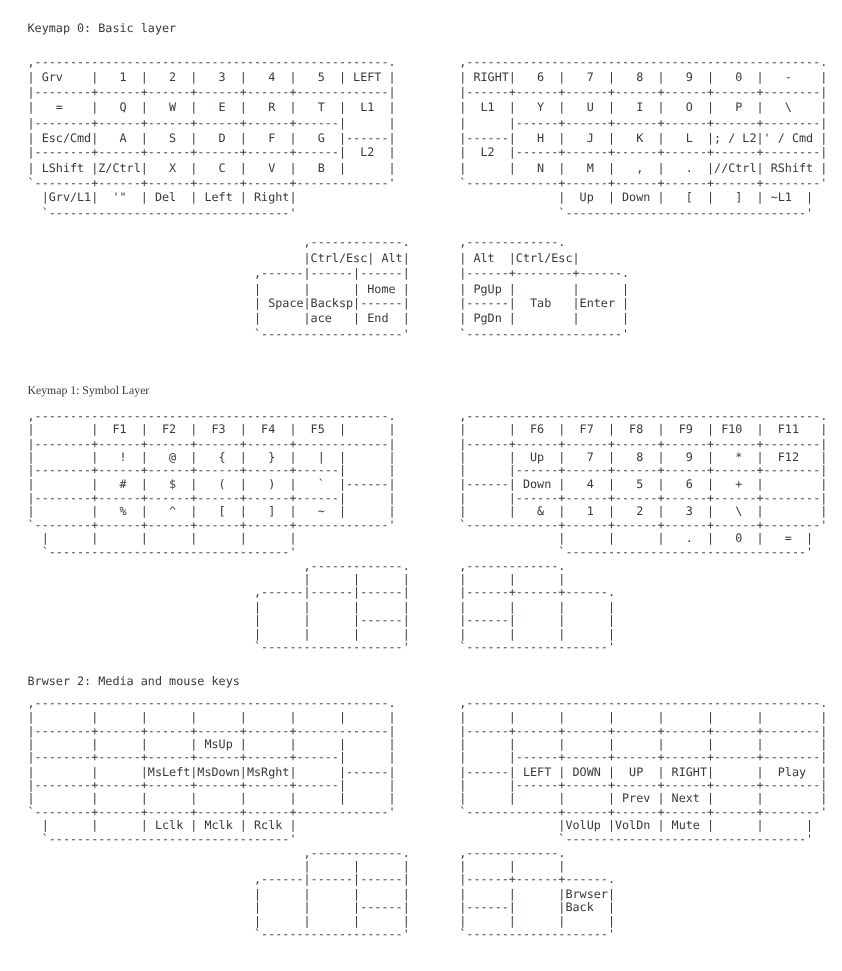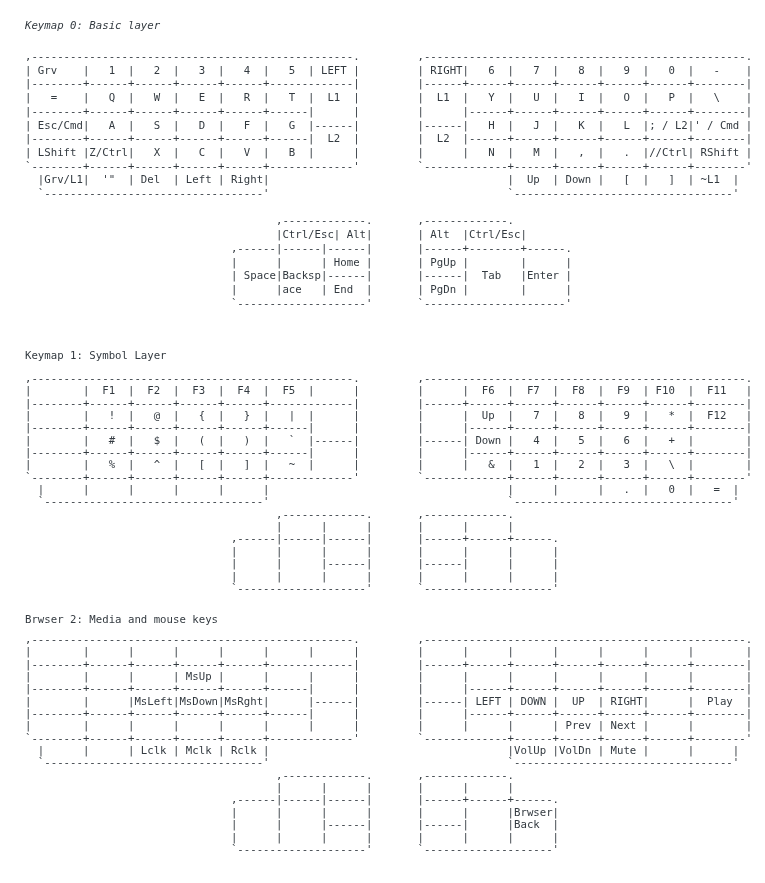--- a/index.html
+++ b/index.html
@@ -12,32 +12,32 @@
     font-family:"DejaVu Sans Mono","Liberation Mono",monospace;
     font-size:10.7px;line-height:13px;color:#333a40;white-space:pre;
   }
   .km-art{
     position:absolute;left:25px;margin:0;
     font-family:"DejaVu Sans Mono","Liberation Mono",monospace;
     font-size:10.7px;color:#333a40;white-space:pre;
   }
   #sec0 .km-title{top:19px;}
   #sec0 .km-art{top:50px;line-height:13.7px;}
-  #sec1 .km-title{top:349px;}
+  #sec1 .km-title{top:349px;font-family:Liberation Serif, serif;}
   #sec1 .km-art{top:373px;line-height:12.35px;}
   #sec2 .km-title{top:613px;}
   #sec2 .km-art{top:634px;line-height:12.35px;}
 </style>
 </head>
 <body>
 
 <div class="canvas" style="background: rgb(255, 255, 255);">
 
   <section id="sec0">
-    <div class="km-title" style="color: rgb(51, 58, 64); font-style: italic;">Keymap 0: Basic layer</div>
+    <div class="km-title" style="color: rgb(51, 58, 64);">Keymap 0: Basic layer</div>
     <pre class="km-art" style="color: rgb(51, 58, 64);">,--------------------------------------------------.         ,--------------------------------------------------.
 | Grv    |   1  |   2  |   3  |   4  |   5  | LEFT |         | RIGHT|   6  |   7  |   8  |   9  |   0  |   -    |
 |--------+------+------+------+------+-------------|         |------+------+------+------+------+------+--------|
 |   =    |   Q  |   W  |   E  |   R  |   T  |  L1  |         |  L1  |   Y  |   U  |   I  |   O  |   P  |   \    |
 |--------+------+------+------+------+------|      |         |      |------+------+------+------+------+--------|
 | Esc/Cmd|   A  |   S  |   D  |   F  |   G  |------|         |------|   H  |   J  |   K  |   L  |; / L2|' / Cmd |
 |--------+------+------+------+------+------|  L2  |         |  L2  |------+------+------+------+------+--------|
 | LShift |Z/Ctrl|   X  |   C  |   V  |   B  |      |         |      |   N  |   M  |   ,  |   .  |//Ctrl| RShift |
 `--------+------+------+------+------+-------------'         `-------------+------+------+------+------+--------'
   |Grv/L1|  '"  | Del  | Left | Right|                                     |  Up  | Down |   [  |   ]  | ~L1  |

